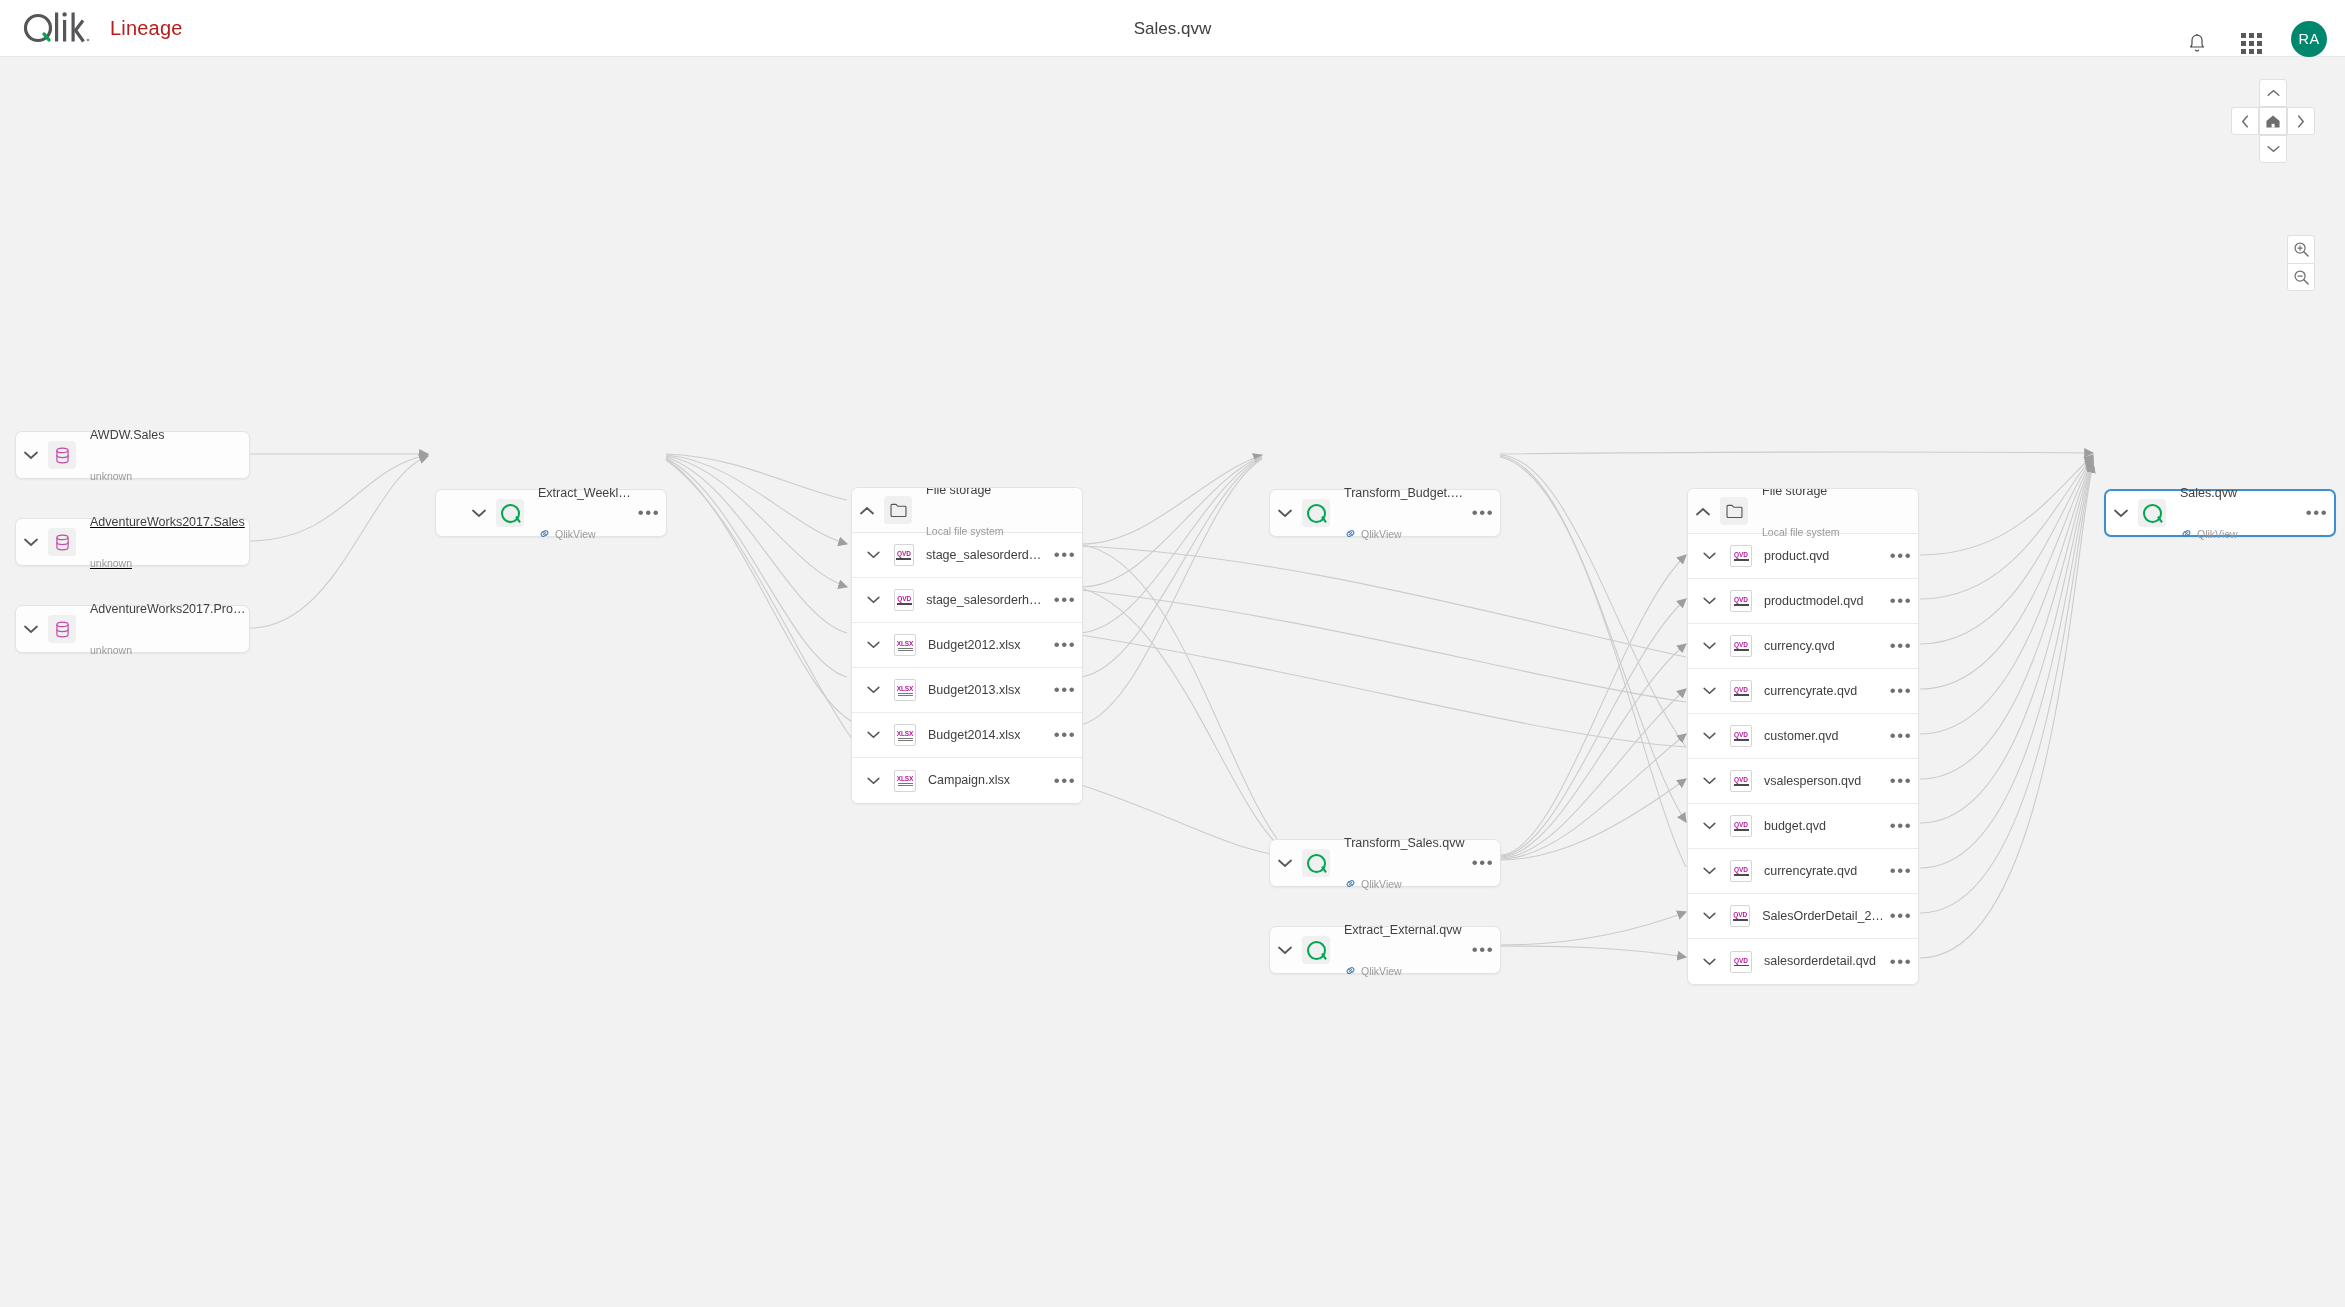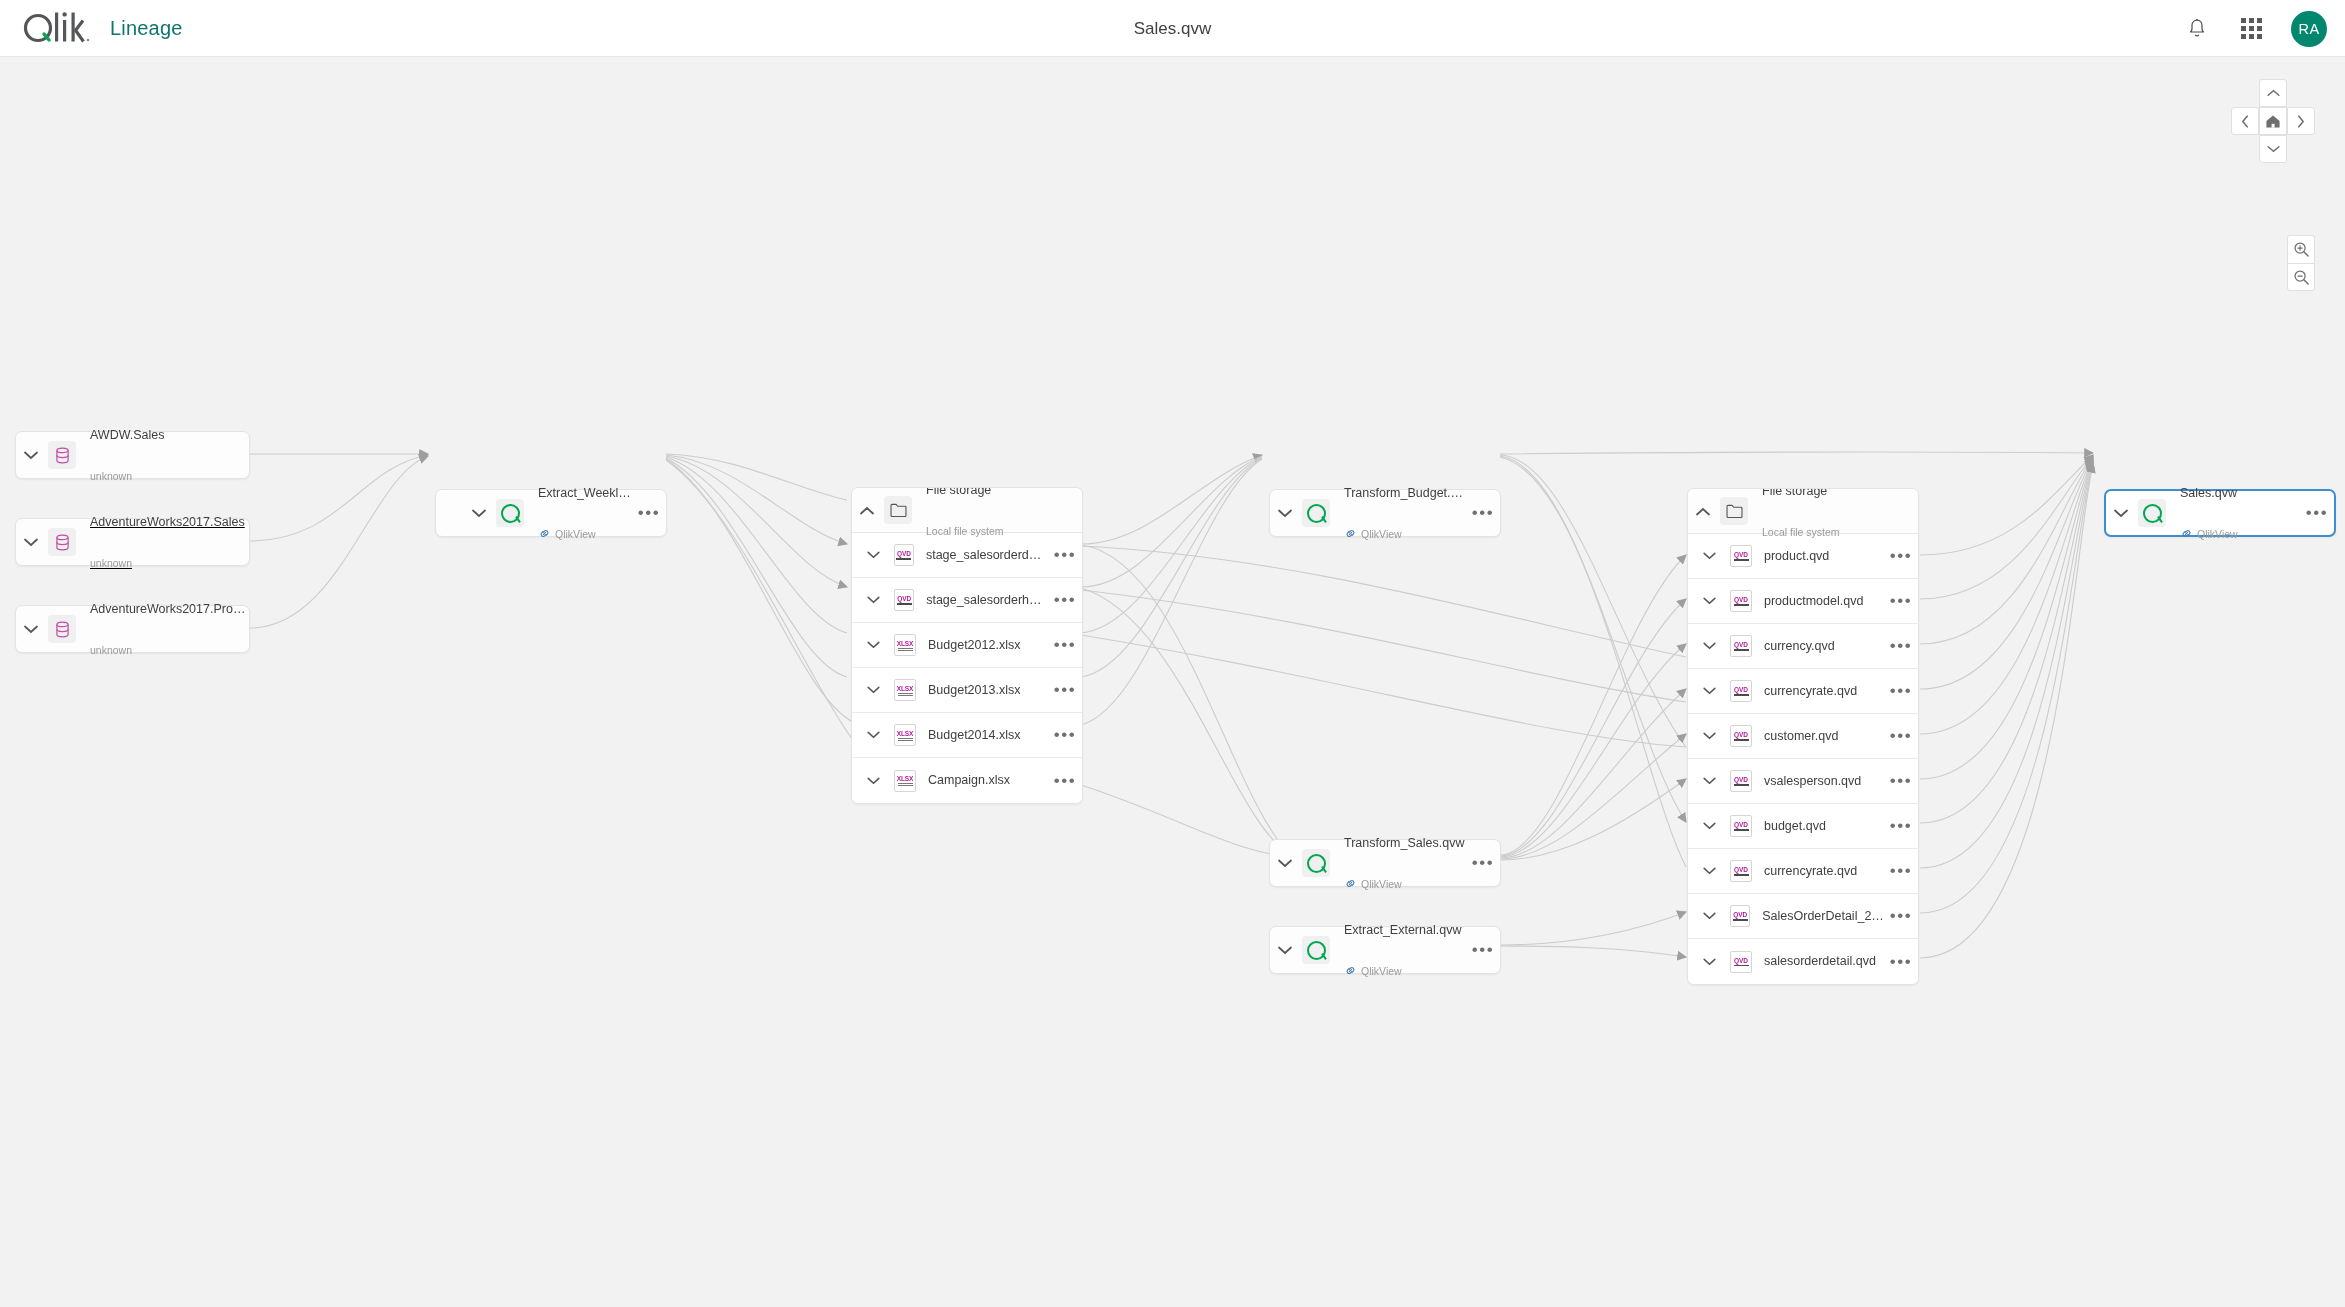--- a/index.html
+++ b/index.html
@@ -26,38 +26,38 @@
   #qlik-logo {
     position: absolute;
     left: 22px; top: 6px;
     width: 70px; height: 44px;
   }
 
   #header-title {
     position: absolute;
     left: 110px; top: 17px;
     font-size: 20px;
-    color: #0f766e;
+    color: #b91c1c;
     letter-spacing: .2px;
   }
 
   #header-center-title {
     position: absolute;
     left: 0; right: 0; top: 19px;
     text-align: center;
     font-size: 17px;
     color: #404040;
   }
 
   #header-right {
     position: absolute;
     right: 18px; top: 0;
     height: 57px;
     display: flex;
-    align-items: center;
+    align-items: flex-end;
     gap: 26px;
   }
 
   .hdr-icon {
     width: 28px; height: 28px;
     display: flex; align-items: center; justify-content: center;
     cursor: pointer;
   }
 
   #grid-icon-wrap {

